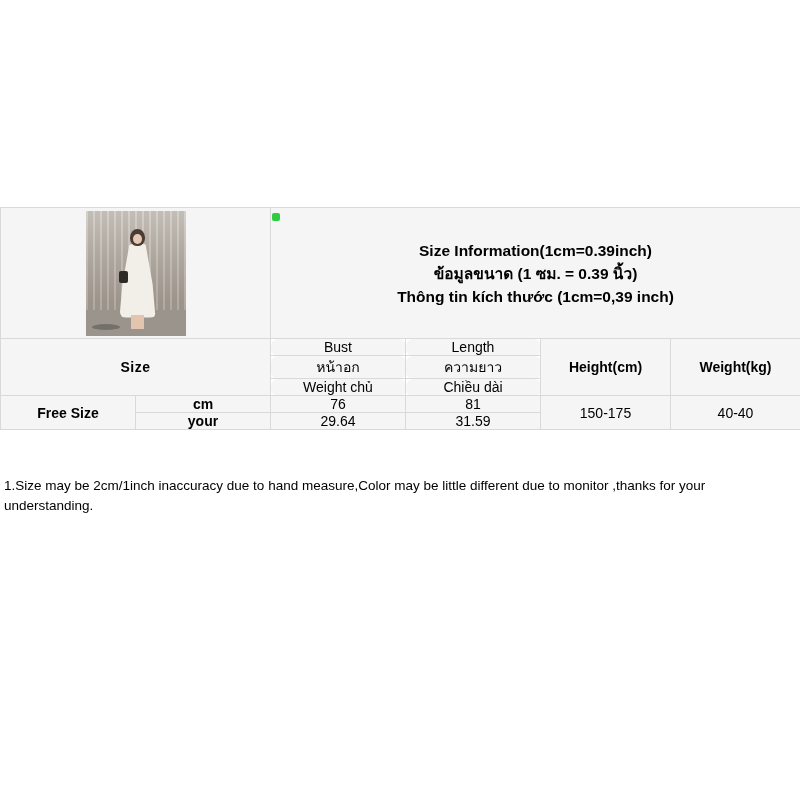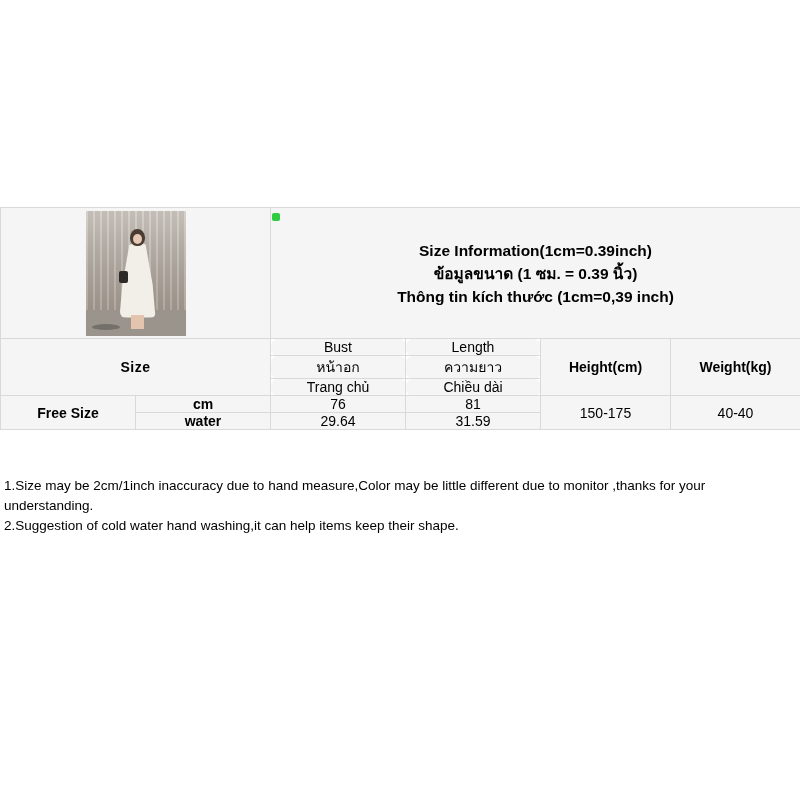--- a/index.html
+++ b/index.html
@@ -234,39 +234,38 @@
           <td class="sub-hdr">Bust</td>
           <td class="sub-hdr">Length</td>
           <td class="cell-strong" rowspan="3">Height(cm)</td>
           <td class="cell-strong" rowspan="3">Weight(kg)</td>
         </tr>
         <tr>
           <td class="sub-hdr">หน้าอก</td>
           <td class="sub-hdr">ความยาว</td>
         </tr>
         <tr>
-          <td class="sub-hdr">Trang chủ</td>
+          <td class="sub-hdr">Weight chủ</td>
           <td class="sub-hdr">Chiều dài</td>
         </tr>
 
         <tr>
           <td class="cell-strong" rowspan="2">Free Size</td>
           <td class="cell-strong cell-normal">cm</td>
           <td class="cell-normal">76</td>
           <td class="cell-normal">81</td>
           <td class="cell-normal" rowspan="2">150-175</td>
           <td class="cell-normal" rowspan="2">40-40</td>
         </tr>
         <tr>
-          <td class="cell-strong cell-normal">water</td>
+          <td class="cell-strong cell-normal">your</td>
           <td class="cell-normal">29.64</td>
           <td class="cell-normal">31.59</td>
         </tr>
       </tbody>
     </table>
   </div>
 
   <div class="attention">
     <div>1.Size may be 2cm/1inch inaccuracy due to hand measure,Color may be little different due to monitor ,thanks for your understanding.</div>
-    <div>2.Suggestion of cold water hand washing,it can help items keep their shape.</div>
   </div>
 
 </div>
 
 </body></html>

